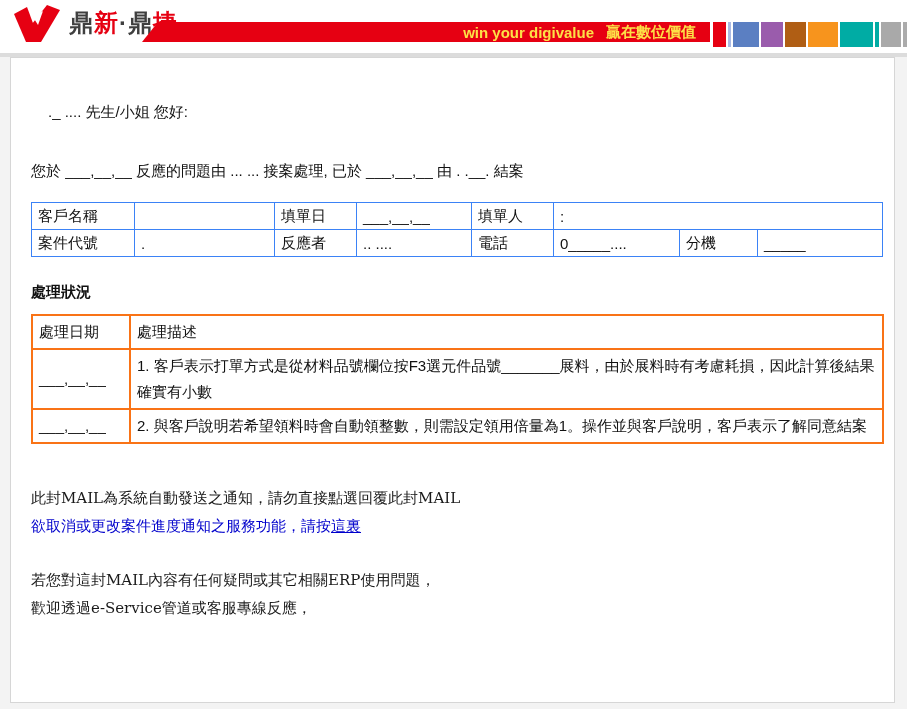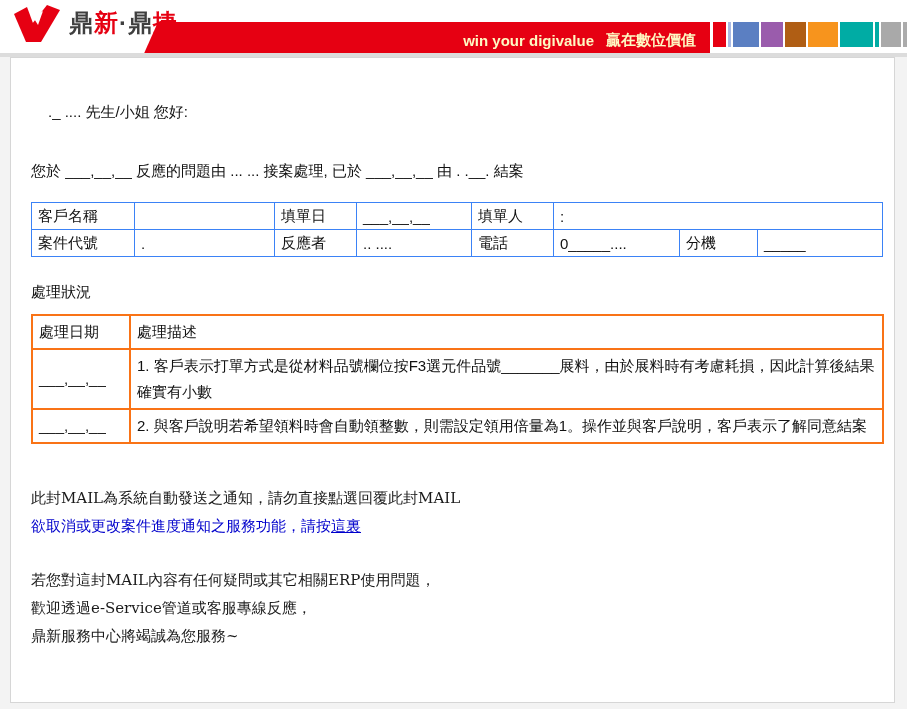--- a/index.html
+++ b/index.html
@@ -10,23 +10,23 @@
     font-family:"Liberation Sans","DejaVu Sans",sans-serif; font-size:15px;
   }
   
   .header { position:absolute; top:0; left:0; width:907px; height:53px; background:#fff; }
   .separator { position:absolute; top:53px; left:0; width:907px; height:4px; background:#dcdcdc; }
   .logo { position:absolute; left:14px; top:4px; display:flex; align-items:center; gap:9px; }
   .brand { font-size:24px; font-weight:bold; letter-spacing:1px; white-space:nowrap; }
   .brand .dark { color:#3f3f3f; }
   .brand .red  { color:#e60012; }
   .banner {
-    position:absolute; left:142px; top:22px; width:568px; height:36px; background:#e60012;
+    position:absolute; left:142px; top:22px; width:568px; height:20px; background:#e60012;
     clip-path:polygon(16px 0, 100% 0, 100% 100%, 0 100%);
-    color:#fef9c3; display:flex; align-items:center; justify-content:flex-end;
+    color:#fde047; display:flex; align-items:center; justify-content:flex-end;
     padding-right:14px; font-size:15px; font-weight:bold;
   }
   .banner .en { margin-right:12px; }
   .squares { position:absolute; left:713px; top:22px; height:25px; display:flex; gap:2px; }
   .sq { height:25px; }
   .sq1 { width:13px; background:#e60012; }
   .sq2 { width:3px;  background:#aab9e2; }
   .sq3 { width:26px; background:#5b7fc2; }
   .sq4 { width:22px; background:#9a5cac; }
   .sq5 { width:21px; background:#b05e14; }
@@ -47,21 +47,21 @@
   table.case td {
     border:1px solid #3b82f6; padding:3px 6px; height:27px;
     font-size:15px; overflow:hidden; white-space:nowrap;
   }
   table.case td.wrap { white-space:normal; }
   table.status { border-collapse:collapse; table-layout:fixed; width:851px; margin-top:8px; }
   table.status td {
     border:2px solid #f97316; padding:3px 6px; height:27px;
     font-size:15px; line-height:26px; vertical-align:middle;
   }
-  .status-title { margin:26px 0 12px 0; }
+  .status-title { margin:26px 0 12px 0;font-weight:bold; }
   
   .footer {
     margin-top:40px;
     font-family:"DejaVu Serif","Liberation Serif",serif;
     font-size:15px; line-height:28px; color:#1a1a1a;
   }
   .footer .line { margin:0; }
   .link-line { color:#0000cc; }
   .link-line a { color:#0000cc; text-decoration:underline; cursor:pointer; }
   .note { color:#888888; }
@@ -161,19 +161,18 @@
       </tr>
     </tbody>
       </table>
 
     <div class="footer">
       <p class="line">此封MAIL為系統自動發送之通知，請勿直接點選回覆此封MAIL</p>
       <p class="line link-line"><span>欲取消或更改案件進度通知之服務功能，請按</span><a>這裏</a></p>
       <div class="para">
         <p class="line">若您對這封MAIL內容有任何疑問或其它相關ERP使用問題，</p>
         <p class="line">歡迎透過e-Service管道或客服專線反應，</p>
-        <p class="line">鼎新服務中心將竭誠為您服務~</p>
       </div>
 
     </div>
 
   </div>
 </div>
 
 </body></html>

